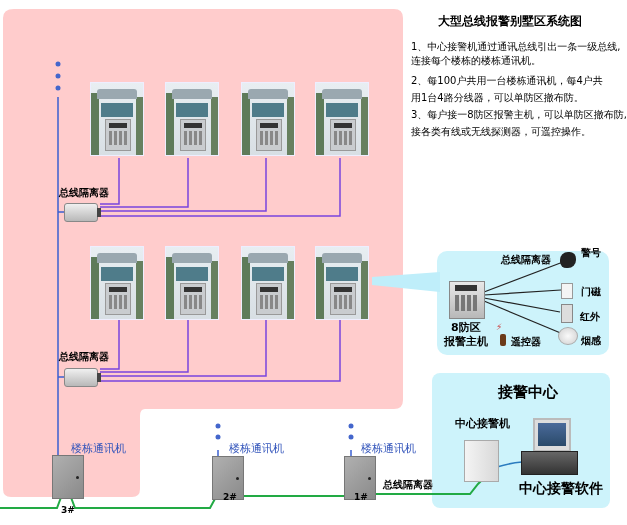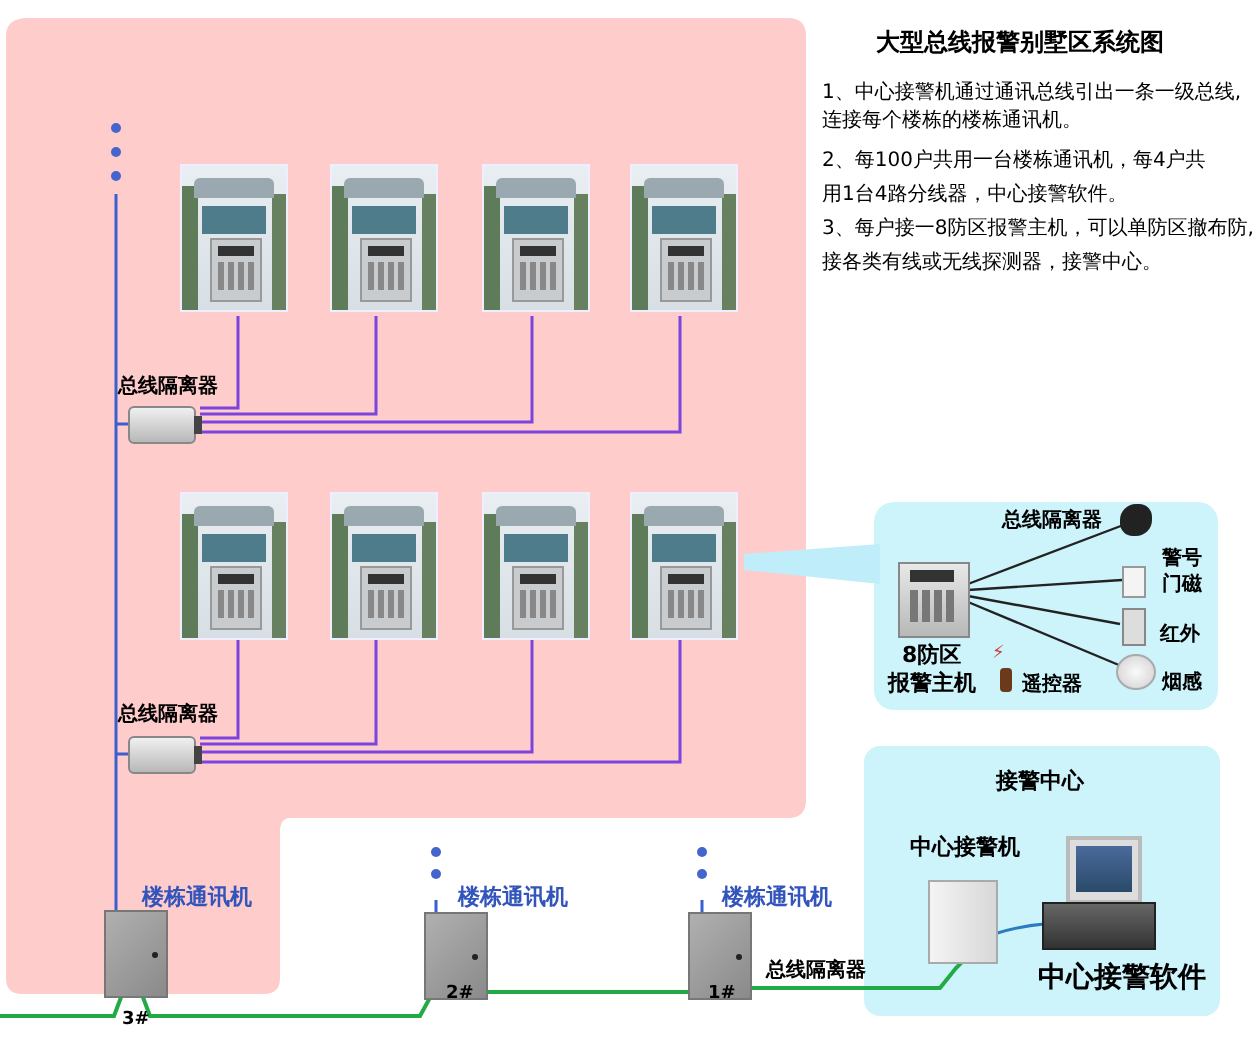--- a/index.html
+++ b/index.html
@@ -13,21 +13,21 @@
   .villa .win{position:absolute;left:10px;top:20px;width:32px;height:14px;background:#4f7c8a;}
   .villa .tree{position:absolute;left:0;top:10px;width:8px;height:62px;background:#5e7b5a;}
   .villa .tree2{position:absolute;right:0;top:14px;width:7px;height:58px;background:#67805f;}
   .villa .panel{position:absolute;left:14px;top:36px;width:24px;height:30px;background:#c9cccf;border:1px solid #999;}
   .villa .panel .lcd{position:absolute;left:3px;top:3px;width:18px;height:5px;background:#333;}
   .villa .panel .keys{position:absolute;left:3px;top:11px;width:18px;height:14px;background:repeating-linear-gradient(90deg,#888 0 3px,transparent 3px 5px);}
   .isolator{position:absolute;width:32px;height:17px;background:linear-gradient(#f0f0f0,#b8b8b8);border:1px solid #888;border-radius:3px;}
   .isolator::after{content:"";position:absolute;right:-4px;top:4px;width:4px;height:9px;background:#444;}
   .commbox{position:absolute;width:30px;height:42px;background:linear-gradient(135deg,#b0b0b0,#8a8a8a);border:1px solid #777;}
   .commbox .knob{position:absolute;right:4px;top:20px;width:3px;height:3px;background:#222;border-radius:50%;}
-  .bluelbl{position:absolute;color:#3355bb;font-size:11px;white-space:nowrap;font-weight:bold;}
+  .bluelbl{position:absolute;color:#3355bb;font-size:11px;white-space:nowrap;}
   .numlbl{position:absolute;font-size:9px;font-weight:bold;color:#000;}
   .lbl{position:absolute;font-size:10px;font-weight:bold;white-space:nowrap;color:#000;}
   .smallbox{position:absolute;}
 </style>
 </head>
 <body>
 
 <svg class="abs" style="left:0;top:0" width="627" height="525">
   <path d="M14,9 H394 Q403,9 403,18 V400 Q403,409 394,409 H145 Q140,409 140,416 V489 Q140,497 132,497 H11 Q3,497 3,489 V18 Q3,9 14,9 Z" fill="#ffcccc"></path>
 
@@ -73,23 +73,23 @@
     <line x1="484" y1="301" x2="563" y2="334"></line>
   </g>
 
   <path d="M497,467 Q510,463 522,462" stroke="#2a7bbf" stroke-width="1.5" fill="none"></path>
 </svg>
 
 <div class="txt title">大型总线报警别墅区系统图</div>
 <div class="txt note" style="top:40px">1、中心接警机通过通讯总线引出一条一级总线,</div>
 <div class="txt note" style="top:54px">连接每个楼栋的楼栋通讯机。</div>
 <div class="txt note" style="top:74px">2、每100户共用一台楼栋通讯机，每4户共</div>
-<div class="txt note" style="top:91px">用1台4路分线器，中心接警软件。</div>
+<div class="txt note" style="top:91px">用1台4路分线器，可以单防区撤布防。</div>
 <div class="txt note" style="top:108px">3、每户接一8防区报警主机，可以单防区撤布防,</div>
-<div class="txt note" style="top:125px">接各类有线或无线探测器，接警中心。</div>
+<div class="txt note" style="top:125px">接各类有线或无线探测器，可遥控操作。</div>
 
 <div class="villa" style="left:90px;top:82px">
     <div class="tree"></div>
     <div class="tree2"></div>
     <div class="roof"></div>
     <div class="win"></div>
     <div class="panel">
       <div class="lcd"></div>
       <div class="keys"></div>
     </div>
@@ -196,28 +196,28 @@
   <div style="position:absolute;left:5px;top:3px;width:22px;height:6px;background:#333"></div>
   <div style="position:absolute;left:5px;top:13px;width:22px;height:16px;background:repeating-linear-gradient(90deg,#777 0 4px,transparent 4px 6px)"></div>
 </div>
 <div class="lbl" style="left:451px;top:320px;font-size:11px">8防区</div>
 <div class="lbl" style="left:444px;top:334px;font-size:11px">报警主机</div>
 <div class="smallbox" style="left:500px;top:334px;width:6px;height:12px;background:#6b3a1a;border-radius:2px"></div>
 <div class="smallbox" style="left:496px;top:322px;font-size:9px;color:#c44">⚡</div>
 <div class="lbl" style="left:511px;top:335px">遥控器</div>
 
 <div class="smallbox" style="left:560px;top:252px;width:16px;height:16px;background:#222;border-radius:50% 40% 50% 40%"></div>
-<div class="lbl" style="left:581px;top:272px">警号</div>
+<div class="lbl" style="left:581px;top:246px">警号</div>
 <div class="smallbox" style="left:561px;top:283px;width:10px;height:14px;background:#f4f4f4;border:1px solid #999"></div>
 <div class="lbl" style="left:581px;top:285px">门磁</div>
 <div class="smallbox" style="left:561px;top:304px;width:10px;height:17px;background:#ddd;border:1px solid #888"></div>
 <div class="lbl" style="left:580px;top:310px">红外</div>
 <div class="smallbox" style="left:558px;top:327px;width:18px;height:16px;background:radial-gradient(#fafafa,#cfcfcf);border:1px solid #aaa;border-radius:50%"></div>
 <div class="lbl" style="left:581px;top:334px">烟感</div>
 
-<div class="lbl" style="left:498px;top:383px;font-size:11px">接警中心</div>
+<div class="lbl" style="left:498px;top:383px;font-size:15px">接警中心</div>
 <div class="lbl" style="left:455px;top:416px;font-size:11px">中心接警机</div>
 <div class="smallbox" style="left:464px;top:440px;width:33px;height:40px;background:linear-gradient(90deg,#f4f4f4,#d8d8d8);border:1px solid #aaa"></div>
 <div class="smallbox" style="left:533px;top:418px;width:34px;height:30px;background:#ddd;border:2px solid #bbb">
   <div style="position:absolute;left:3px;top:3px;width:28px;height:23px;background:linear-gradient(#4a6a9a,#2a4a6a)"></div>
 </div>
 <div class="smallbox" style="left:521px;top:451px;width:55px;height:22px;background:linear-gradient(#666,#333);border:1px solid #222"></div>
 <div class="lbl" style="left:519px;top:480px;font-size:14px">中心接警软件</div>
 
 </body></html>

